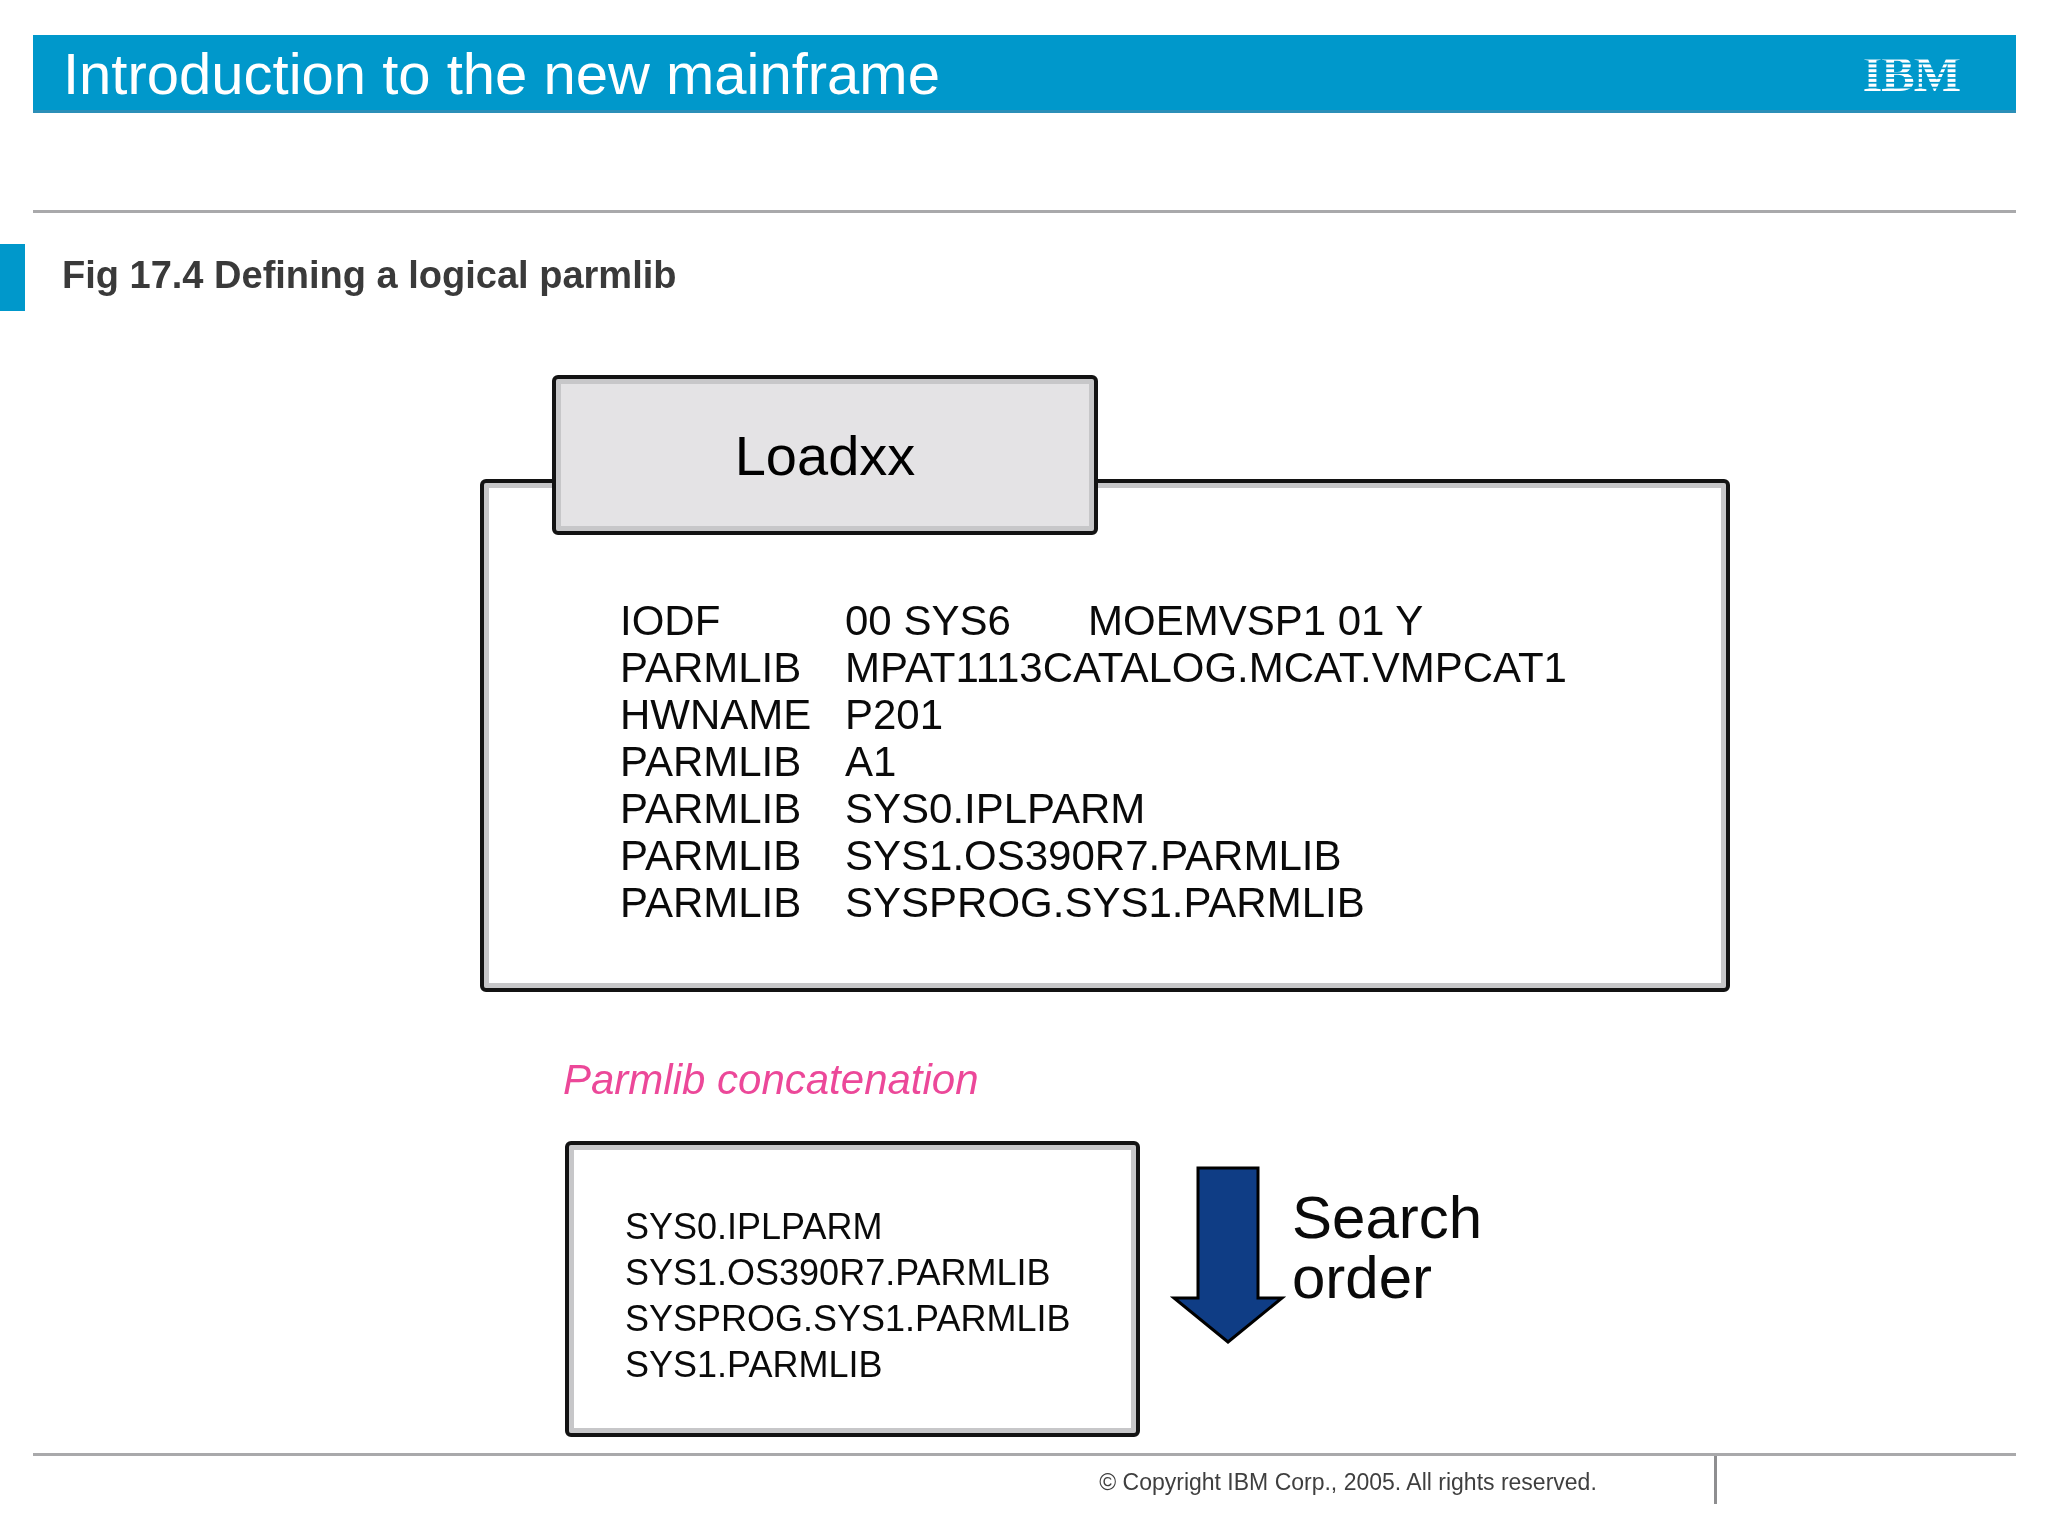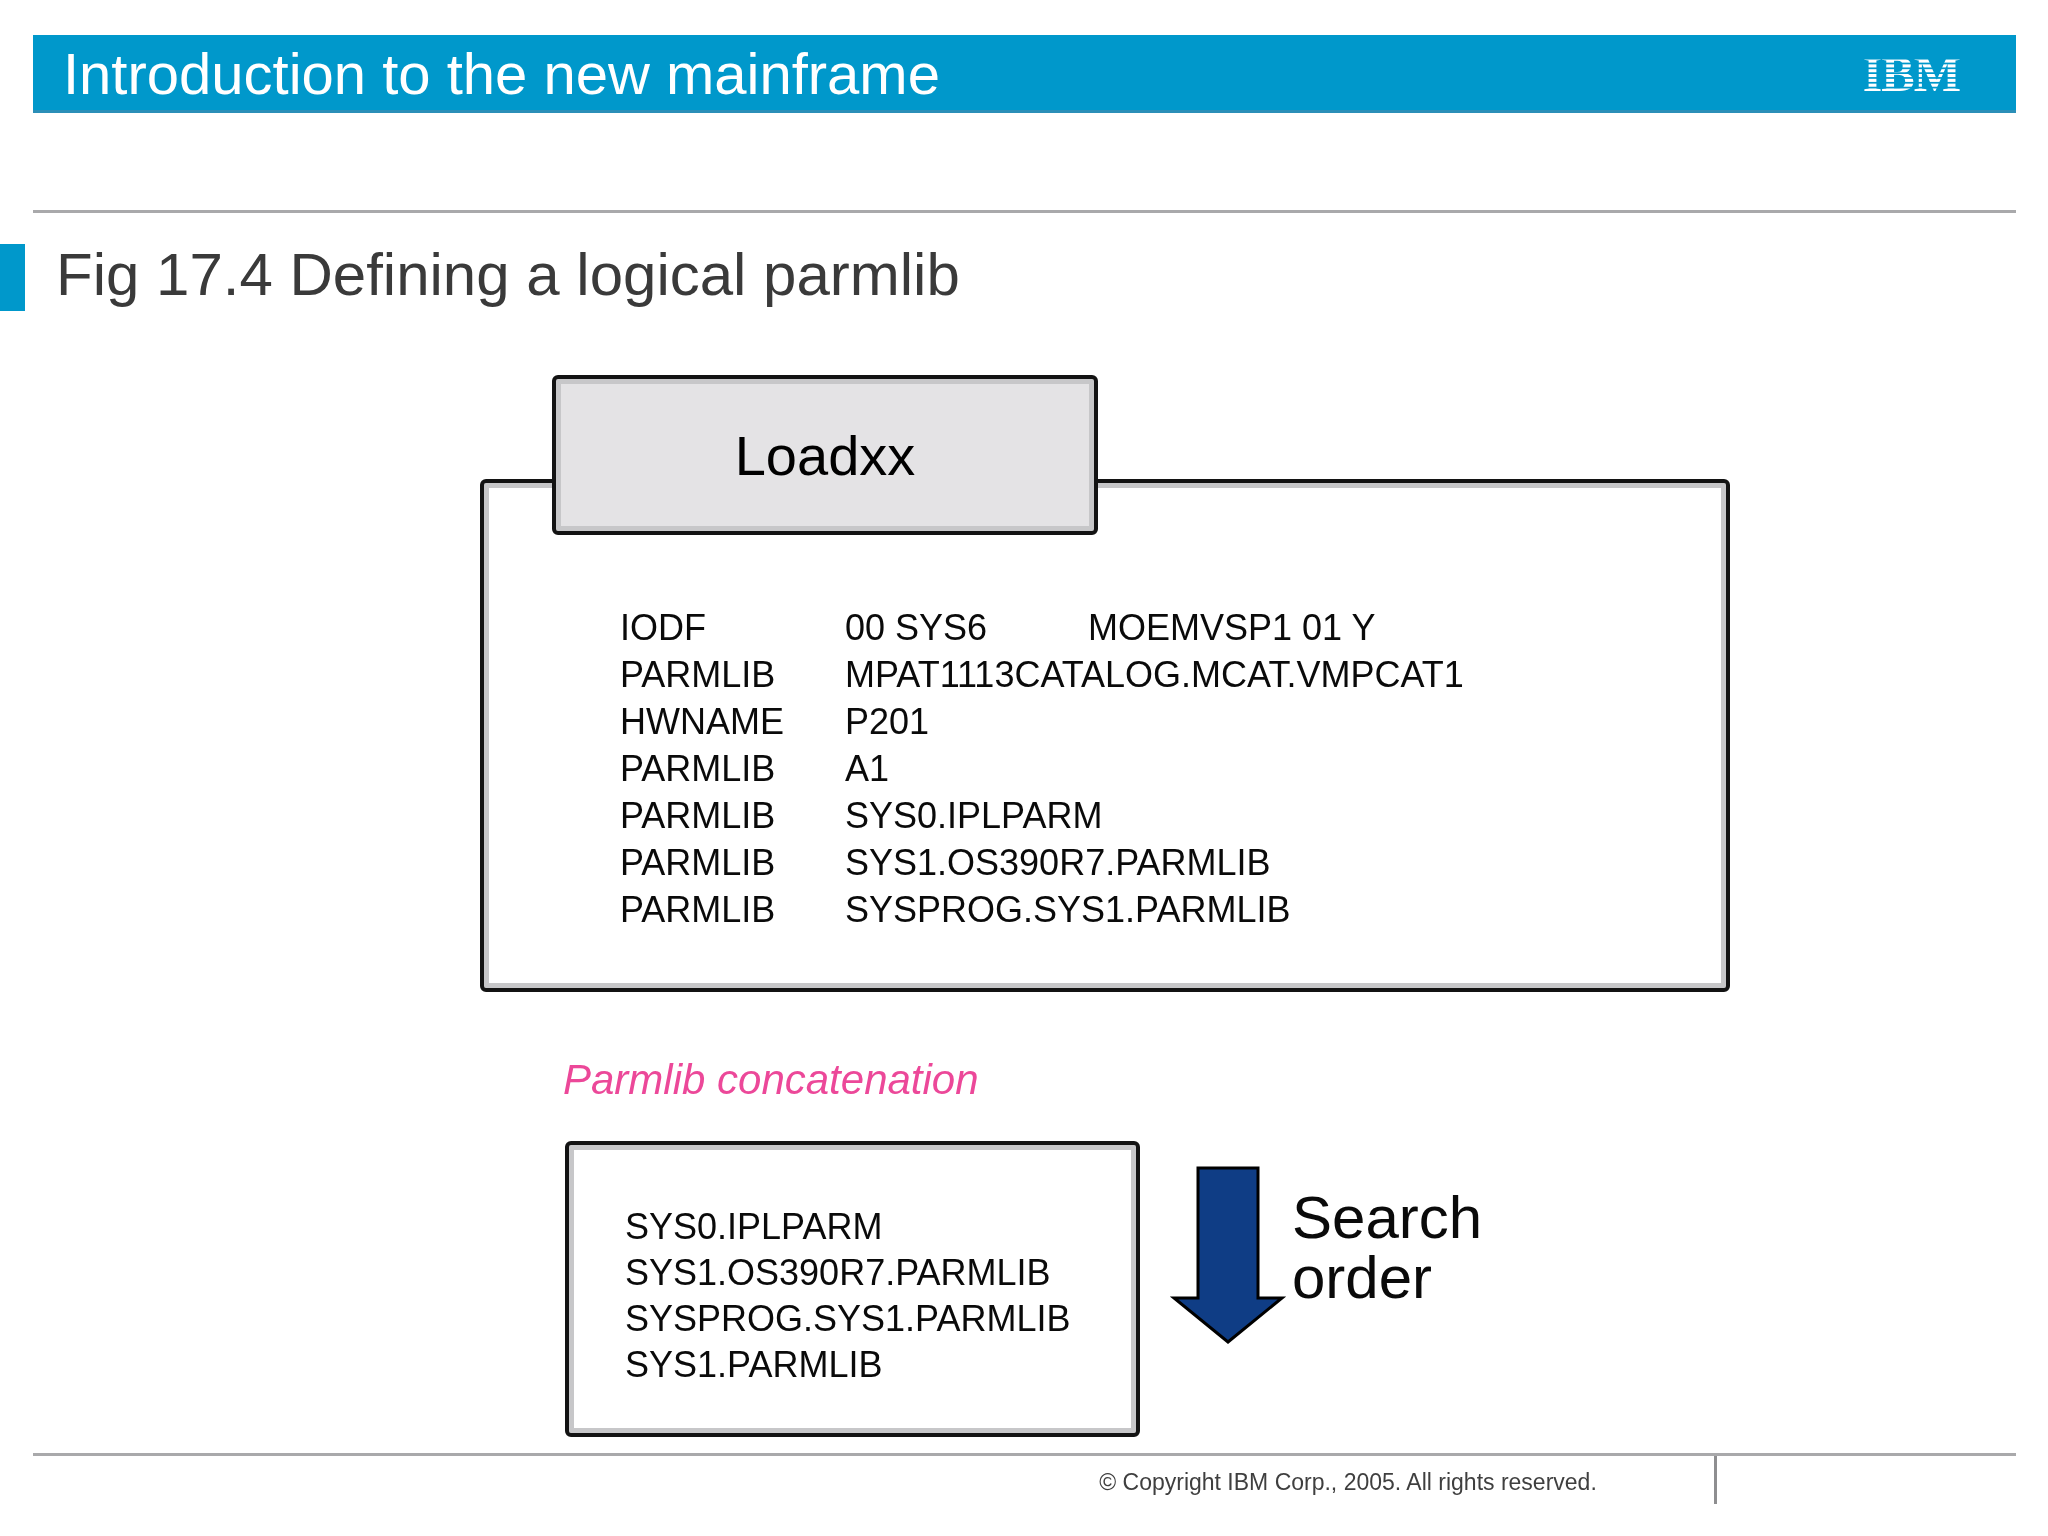--- a/index.html
+++ b/index.html
@@ -19,41 +19,41 @@
   }
   .header-title{
     position:absolute;left:30px;top:0;height:75px;line-height:78px;
     font-size:58px;color:#ffffff;white-space:nowrap;
   }
   .ibm-logo{position:absolute;right:24px;top:11px;width:135px;height:56px;}
   
   .top-rule{position:absolute;left:33px;top:210px;width:1983px;height:3px;background:var(--rule-gray,#b0b0b0);}
   .title-bullet{position:absolute;left:0;top:244px;width:25px;height:67px;background:var(--header-blue,#0098cb);}
   .slide-title{
-    position:absolute;left:56px;top:232px;height:86px;line-height:86px;
-    font-size:60px;font-weight:normal;color:var(--title-gray,#3a3a3a);white-space:nowrap;
+    position:absolute;left:62px;top:232px;height:86px;line-height:86px;
+    font-size:38px;font-weight:bold;color:var(--title-gray,#3a3a3a);white-space:nowrap;
   }
   
   .outer-box{
     position:absolute;left:480px;top:479px;width:1250px;height:513px;
     background:#ffffff;border:4px solid var(--box-border,#111);border-radius:6px;
     box-shadow:inset 0 0 0 5px var(--inner-line,#c7c7c9);
     box-sizing:border-box;z-index:1;
   }
   .loadxx-box{
     position:absolute;left:552px;top:375px;width:546px;height:160px;
     background:var(--loadxx-fill,#e5e4e6);border:4px solid var(--box-border,#111);border-radius:6px;
     box-shadow:inset 0 0 0 5px var(--inner-line,#c7c7c9);
     box-sizing:border-box;z-index:3;
     display:flex;align-items:center;justify-content:center;
     font-size:56px;color:#000;
   }
   .config-block{
     position:absolute;left:620px;top:597px;z-index:2;
-    font-size:36px;line-height:47px;color:#0a0a0a;white-space:nowrap;margin-top:7px;
+    font-size:42px;line-height:47px;color:#0a0a0a;white-space:nowrap;
   }
   .cfg-c1{display:inline-block;width:225px;}
   .cfg-c2{display:inline-block;min-width:243px;}
   .cfg-c3{display:inline-block;}
   
   .concat-label{
     position:absolute;left:563px;top:1048px;height:64px;line-height:64px;
     font-size:42px;color:#ec4899;white-space:nowrap;font-style:italic;
   }
   .concat-box{

